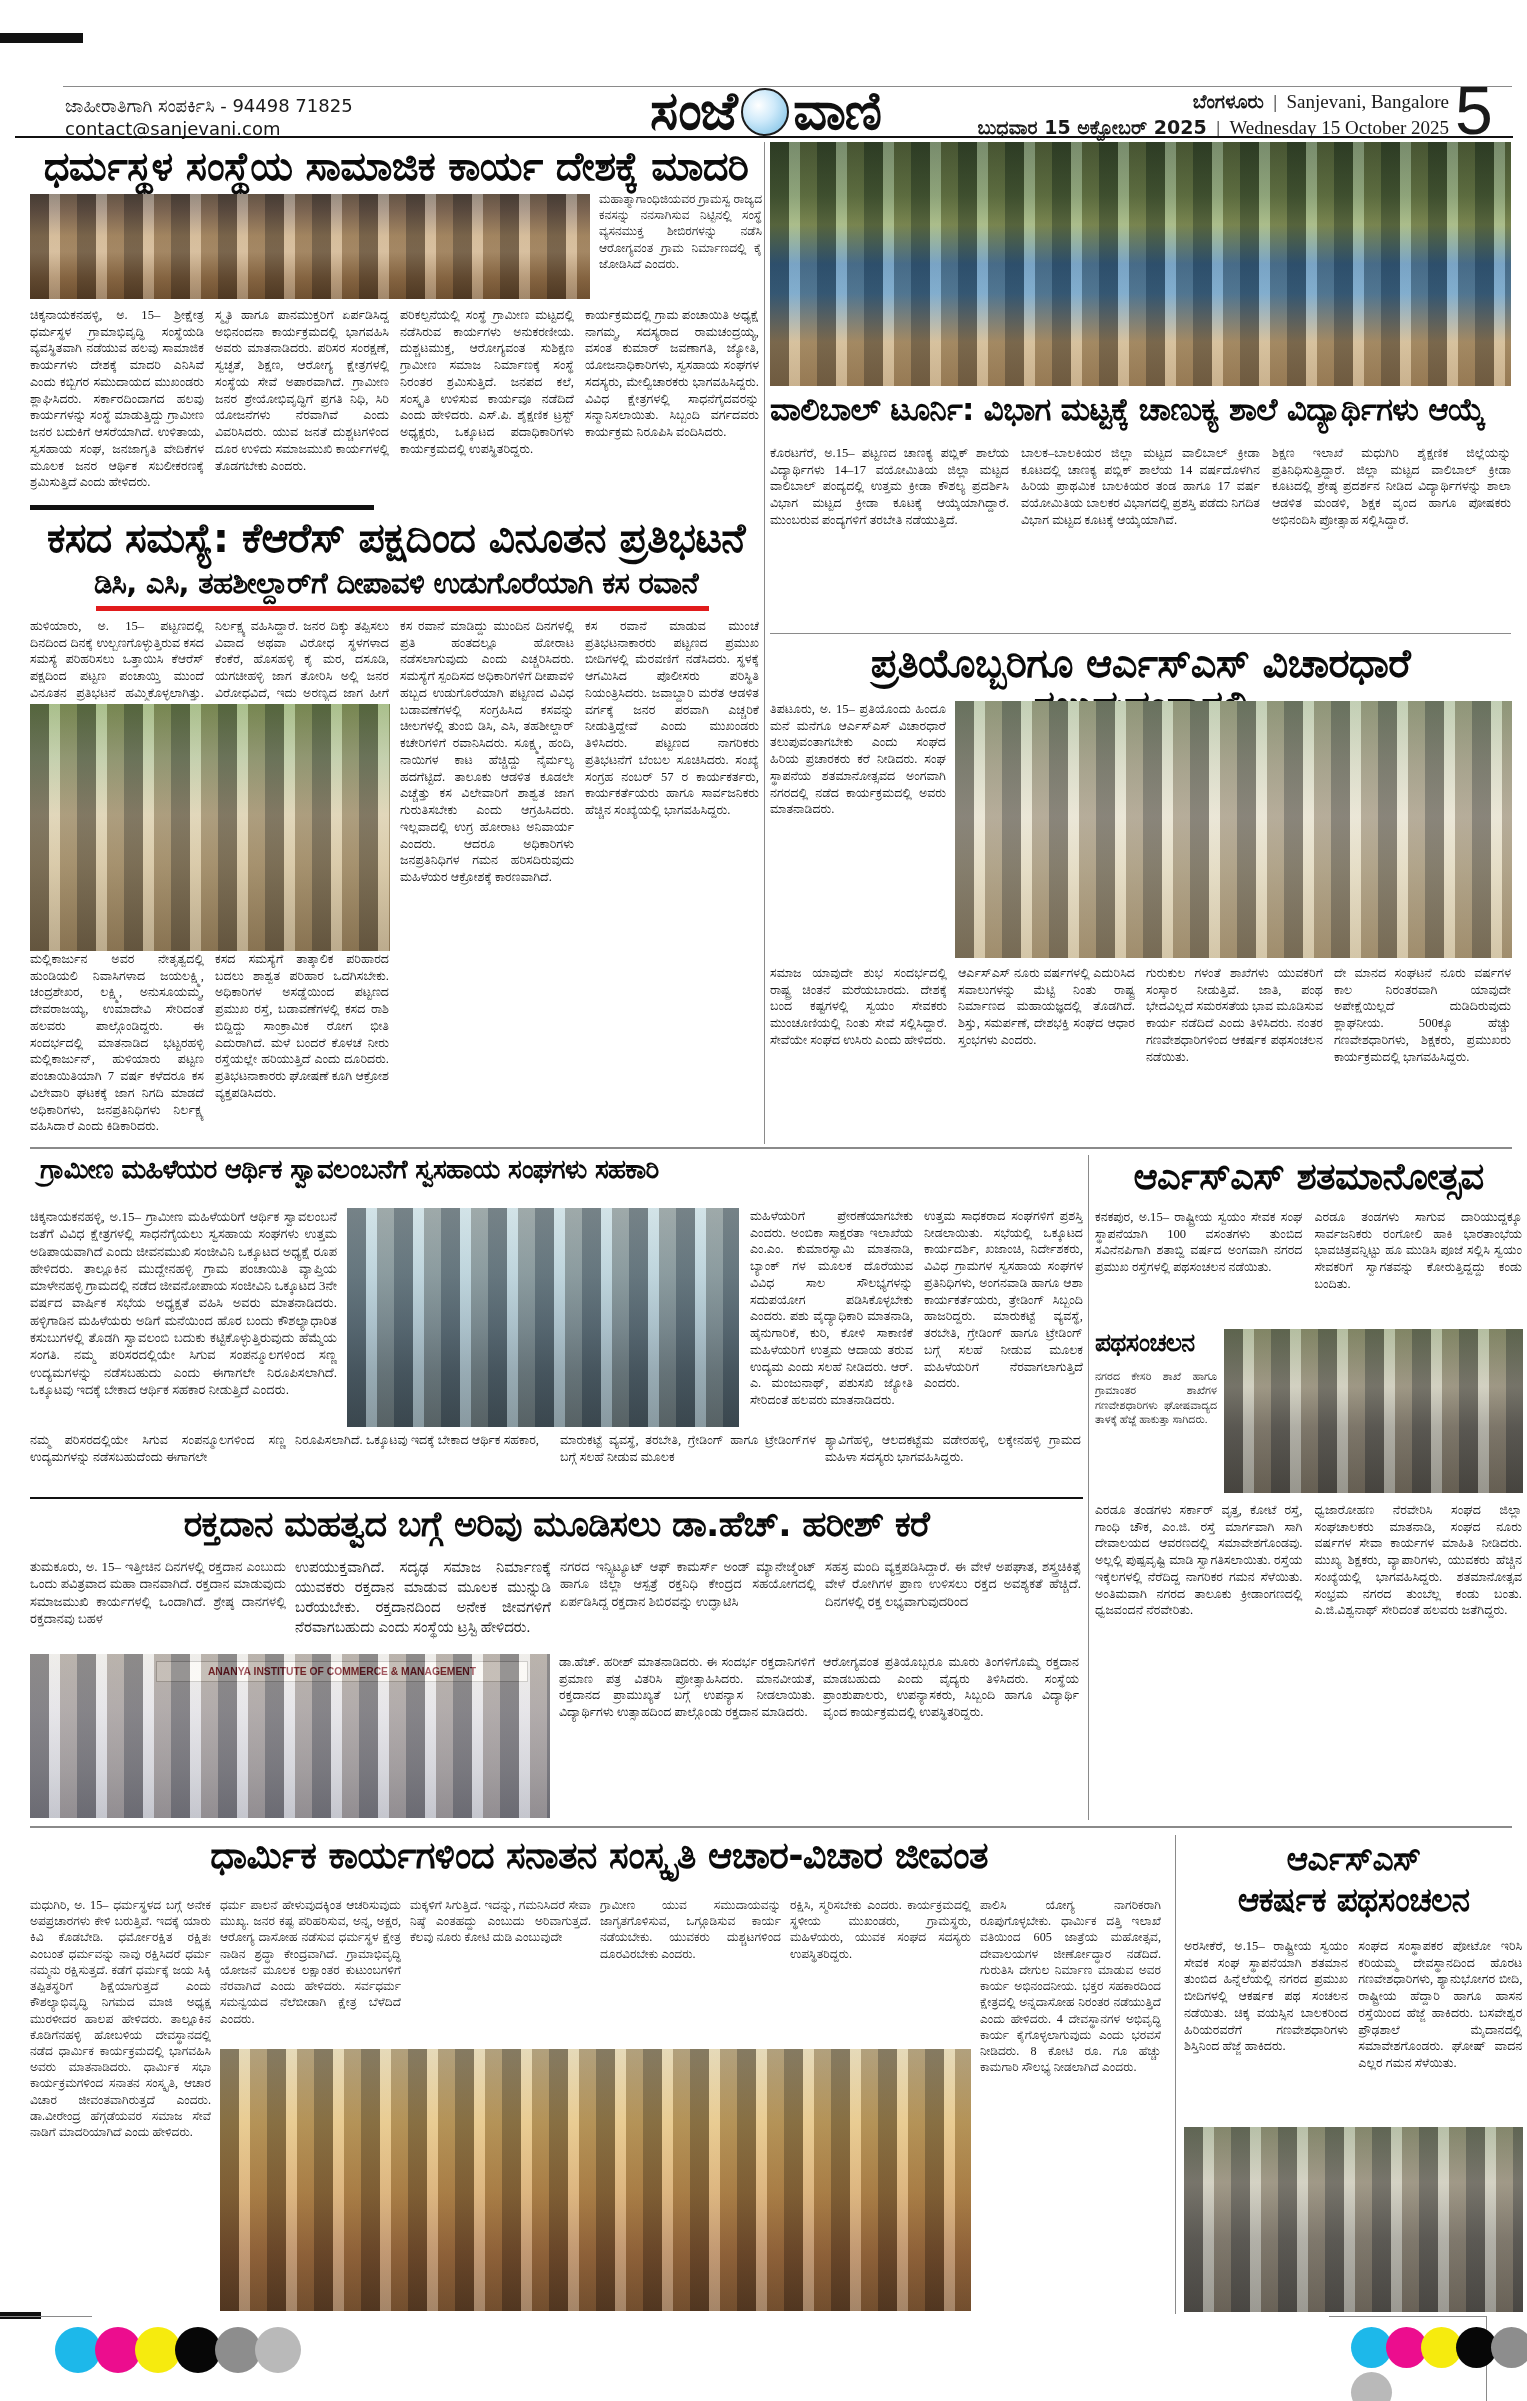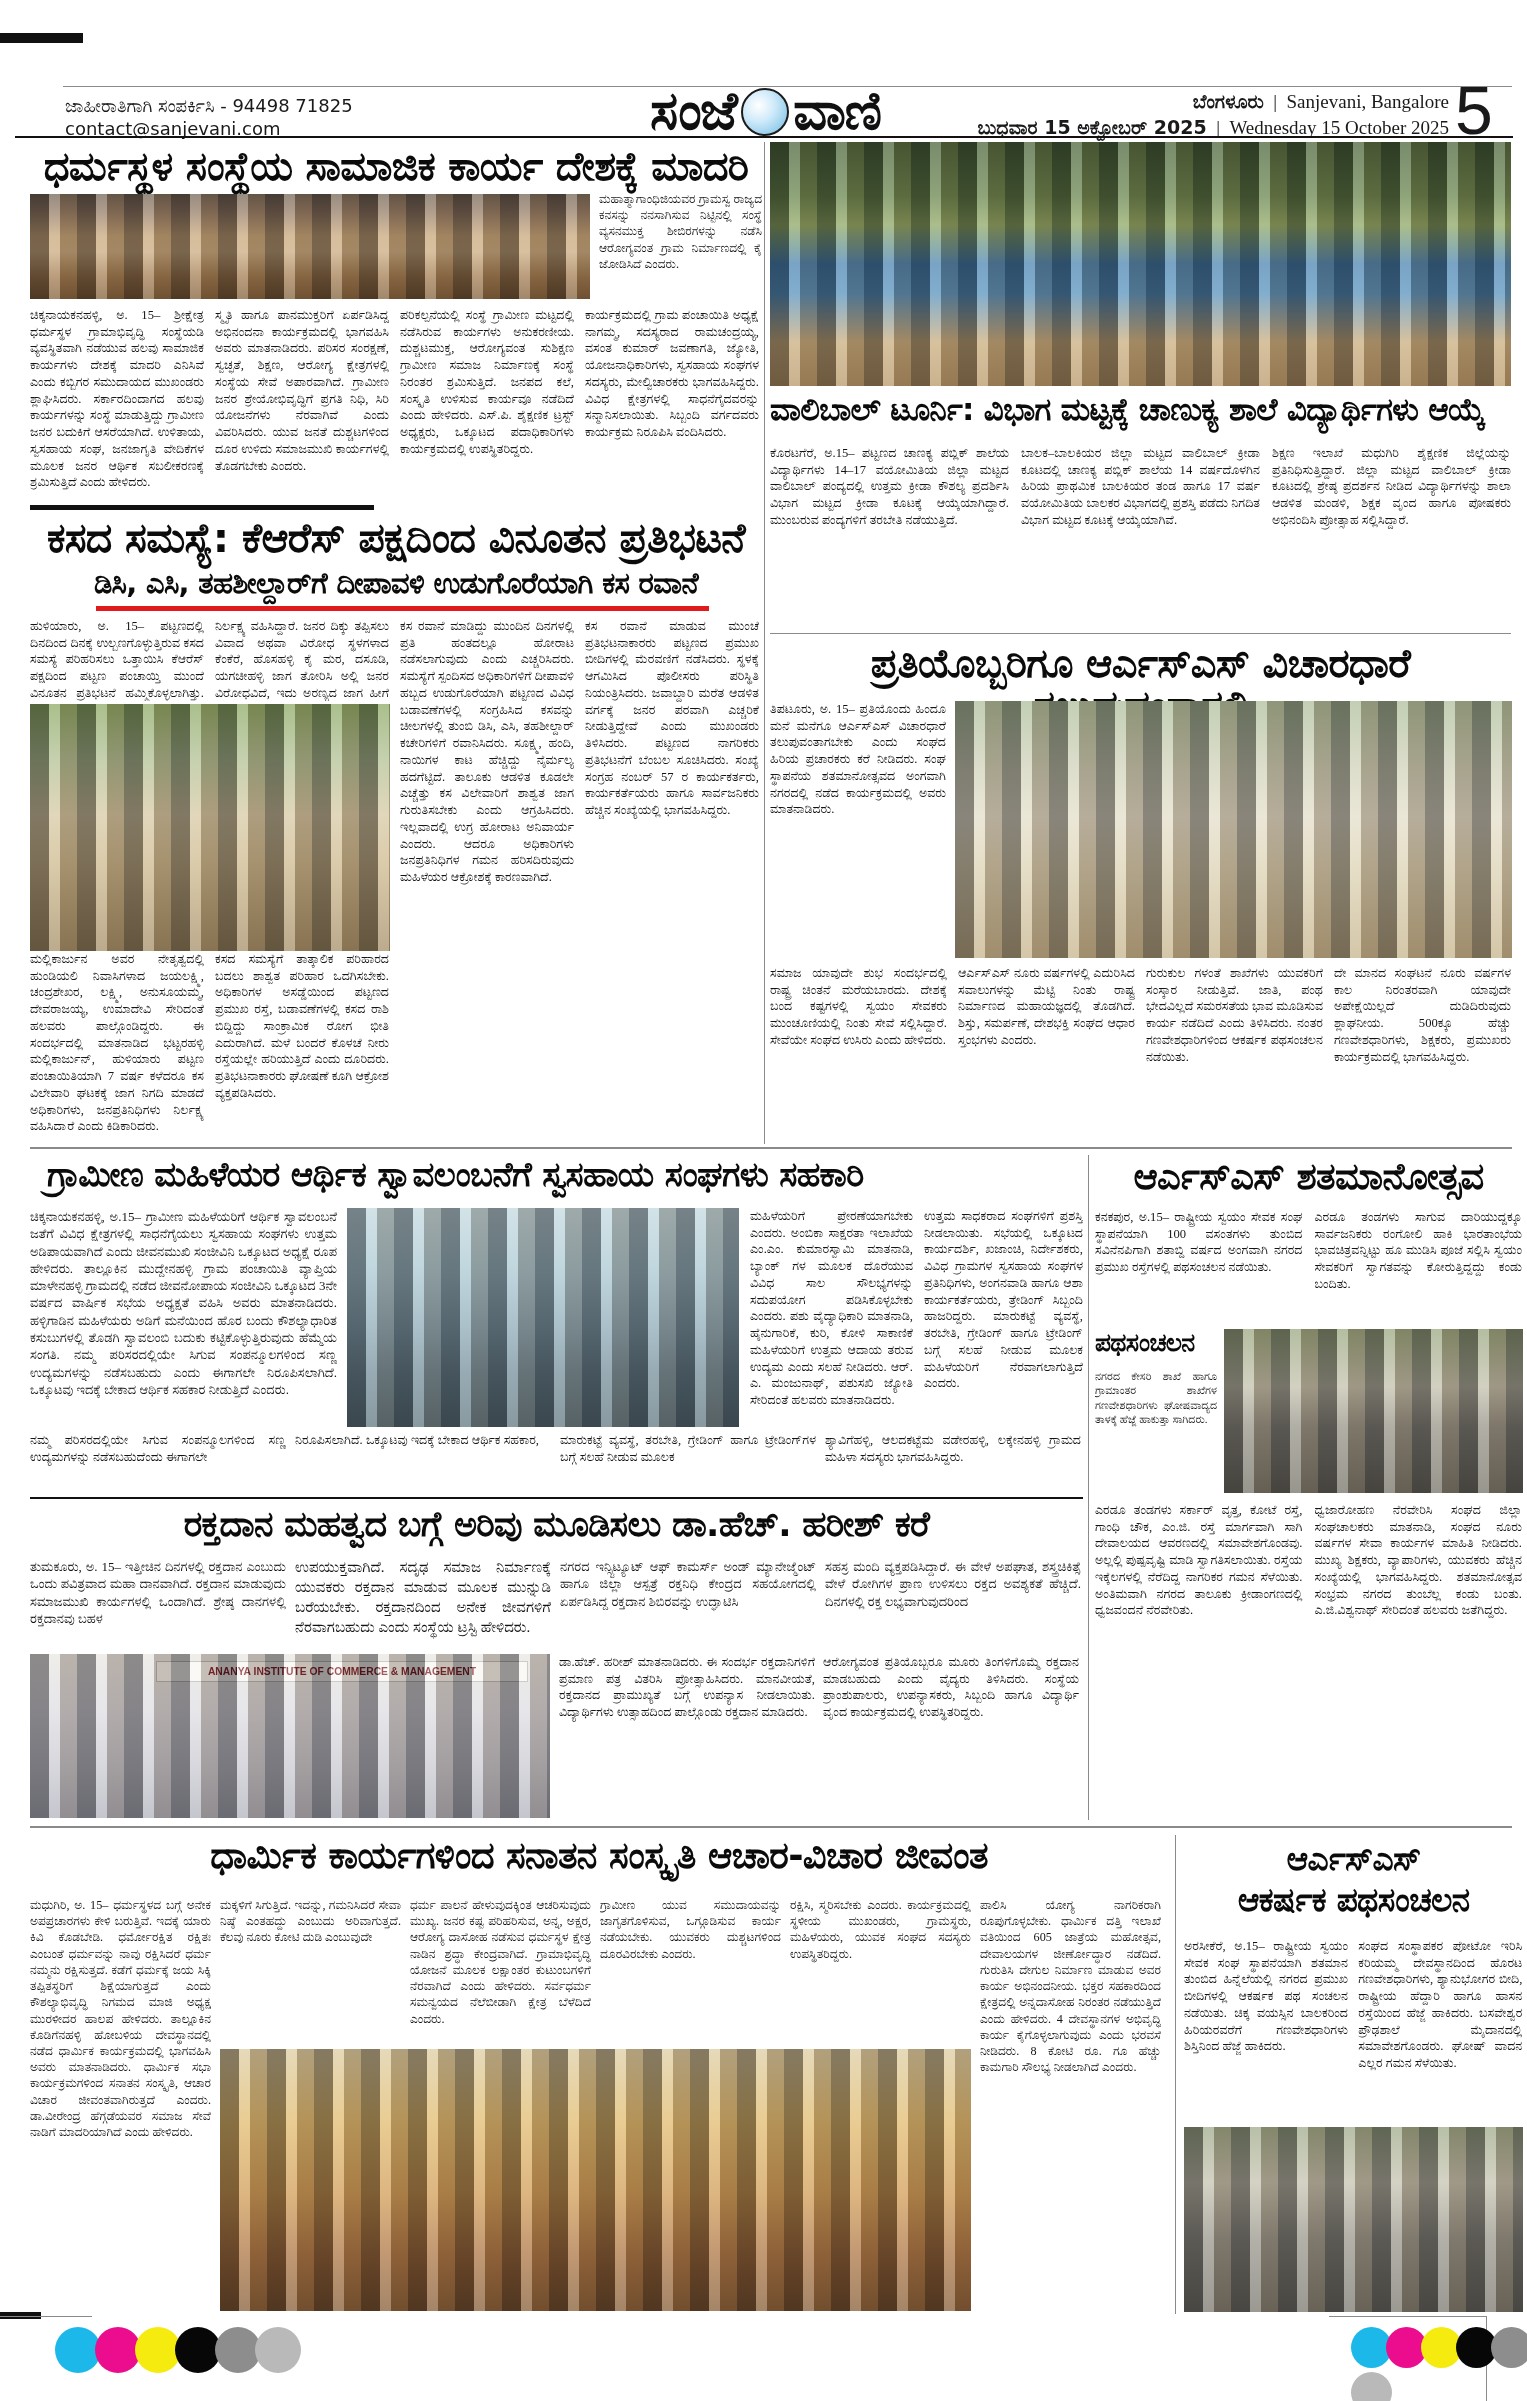--- a/index.html
+++ b/index.html
@@ -115,21 +115,21 @@
   <div class="photo ph-rss-gather crowd" style="left:955px;top:701px;width:557px;height:257px;"></div>
   <div class="abs cols" style="left:770px;top:965px;width:741px;gap:11px;">
     <div class="body-col" style="width:177px;height:169px;">ಸಮಾಜ ಯಾವುದೇ ಶುಭ ಸಂದರ್ಭದಲ್ಲಿ ರಾಷ್ಟ್ರ ಚಿಂತನೆ ಮರೆಯಬಾರದು. ದೇಶಕ್ಕೆ ಬಂದ ಕಷ್ಟಗಳಲ್ಲಿ ಸ್ವಯಂ ಸೇವಕರು ಮುಂಚೂಣಿಯಲ್ಲಿ ನಿಂತು ಸೇವೆ ಸಲ್ಲಿಸಿದ್ದಾರೆ. ಸೇವೆಯೇ ಸಂಘದ ಉಸಿರು ಎಂದು ಹೇಳಿದರು.</div>
     <div class="body-col" style="width:177px;height:169px;">ಆರ್ಎಸ್ಎಸ್ ನೂರು ವರ್ಷಗಳಲ್ಲಿ ಎದುರಿಸಿದ ಸವಾಲುಗಳನ್ನು ಮೆಟ್ಟಿ ನಿಂತು ರಾಷ್ಟ್ರ ನಿರ್ಮಾಣದ ಮಹಾಯಜ್ಞದಲ್ಲಿ ತೊಡಗಿದೆ. ಶಿಸ್ತು, ಸಮರ್ಪಣೆ, ದೇಶಭಕ್ತಿ ಸಂಘದ ಆಧಾರ ಸ್ತಂಭಗಳು ಎಂದರು.</div>
     <div class="body-col" style="width:177px;height:169px;">ಗುರುಕುಲ ಗಳಂತೆ ಶಾಖೆಗಳು ಯುವಕರಿಗೆ ಸಂಸ್ಕಾರ ನೀಡುತ್ತಿವೆ. ಜಾತಿ, ಪಂಥ ಭೇದವಿಲ್ಲದೆ ಸಮರಸತೆಯ ಭಾವ ಮೂಡಿಸುವ ಕಾರ್ಯ ನಡೆದಿದೆ ಎಂದು ತಿಳಿಸಿದರು. ನಂತರ ಗಣವೇಶಧಾರಿಗಳಿಂದ ಆಕರ್ಷಕ ಪಥಸಂಚಲನ ನಡೆಯಿತು.</div>
     <div class="body-col" style="width:177px;height:169px;">ದೇ ಮಾನದ ಸಂಘಟನೆ ನೂರು ವರ್ಷಗಳ ಕಾಲ ನಿರಂತರವಾಗಿ ಯಾವುದೇ ಅಪೇಕ್ಷೆಯಿಲ್ಲದೆ ದುಡಿದಿರುವುದು ಶ್ಲಾಘನೀಯ. 500ಕ್ಕೂ ಹೆಚ್ಚು ಗಣವೇಶಧಾರಿಗಳು, ಶಿಕ್ಷಕರು, ಪ್ರಮುಖರು ಕಾರ್ಯಕ್ರಮದಲ್ಲಿ ಭಾಗವಹಿಸಿದ್ದರು.</div>
   </div>
 
   <div class="abs hairline" style="left:30px;top:1147px;width:1482px;height:1.5px;"></div>
 
-  <div class="abs hl" style="left:47px;top:1156px;width:1053px;font-size:34px;text-align:left;">ಗ್ರಾಮೀಣ ಮಹಿಳೆಯರ ಆರ್ಥಿಕ ಸ್ವಾವಲಂಬನೆಗೆ ಸ್ವಸಹಾಯ ಸಂಘಗಳು ಸಹಕಾರಿ</div>
+  <div class="abs hl" style="left:40px;top:1156px;width:1053px;font-size:26px;text-align:left;">ಗ್ರಾಮೀಣ ಮಹಿಳೆಯರ ಆರ್ಥಿಕ ಸ್ವಾವಲಂಬನೆಗೆ ಸ್ವಸಹಾಯ ಸಂಘಗಳು ಸಹಕಾರಿ</div>
   <div class="abs body-col" style="left:30px;top:1208px;width:307px;height:219px;font-size:13px;">ಚಿಕ್ಕನಾಯಕನಹಳ್ಳಿ, ಅ.15– ಗ್ರಾಮೀಣ ಮಹಿಳೆಯರಿಗೆ ಆರ್ಥಿಕ ಸ್ವಾವಲಂಬನೆ ಜತೆಗೆ ವಿವಿಧ ಕ್ಷೇತ್ರಗಳಲ್ಲಿ ಸಾಧನೆಗೈಯಲು ಸ್ವಸಹಾಯ ಸಂಘಗಳು ಉತ್ತಮ ಅಡಿಪಾಯವಾಗಿದೆ ಎಂದು ಜೀವನಮುಖಿ ಸಂಜೀವಿನಿ ಒಕ್ಕೂಟದ ಅಧ್ಯಕ್ಷೆ ರೂಪ ಹೇಳಿದರು. ತಾಲ್ಲೂಕಿನ ಮುದ್ದೇನಹಳ್ಳಿ ಗ್ರಾಮ ಪಂಚಾಯಿತಿ ವ್ಯಾಪ್ತಿಯ ಮಾಳೇನಹಳ್ಳಿ ಗ್ರಾಮದಲ್ಲಿ ನಡೆದ ಜೀವನೋಪಾಯ ಸಂಜೀವಿನಿ ಒಕ್ಕೂಟದ 3ನೇ ವರ್ಷದ ವಾರ್ಷಿಕ ಸಭೆಯ ಅಧ್ಯಕ್ಷತೆ ವಹಿಸಿ ಅವರು ಮಾತನಾಡಿದರು. ಹಳ್ಳಿಗಾಡಿನ ಮಹಿಳೆಯರು ಅಡಿಗೆ ಮನೆಯಿಂದ ಹೊರ ಬಂದು ಕೌಶಲ್ಯಾಧಾರಿತ ಕಸುಬುಗಳಲ್ಲಿ ತೊಡಗಿ ಸ್ವಾವಲಂಬಿ ಬದುಕು ಕಟ್ಟಿಕೊಳ್ಳುತ್ತಿರುವುದು ಹೆಮ್ಮೆಯ ಸಂಗತಿ. ನಮ್ಮ ಪರಿಸರದಲ್ಲಿಯೇ ಸಿಗುವ ಸಂಪನ್ಮೂಲಗಳಿಂದ ಸಣ್ಣ ಉದ್ಯಮಗಳನ್ನು ನಡೆಸಬಹುದು ಎಂದು ಈಗಾಗಲೇ ನಿರೂಪಿಸಲಾಗಿದೆ. ಒಕ್ಕೂಟವು ಇದಕ್ಕೆ ಬೇಕಾದ ಆರ್ಥಿಕ ಸಹಕಾರ ನೀಡುತ್ತಿದೆ ಎಂದರು.</div>
   <div class="photo ph-women crowd" style="left:347px;top:1208px;width:392px;height:219px;"></div>
   <div class="abs body-col" style="left:750px;top:1208px;width:163px;height:219px;">ಮಹಿಳೆಯರಿಗೆ ಪ್ರೇರಣೆಯಾಗಬೇಕು ಎಂದರು. ಅಂಬಿಕಾ ಸಾಕ್ಷರತಾ ಇಲಾಖೆಯ ಎಂ.ಎಂ. ಕುಮಾರಸ್ವಾಮಿ ಮಾತನಾಡಿ, ಬ್ಯಾಂಕ್ ಗಳ ಮೂಲಕ ದೊರೆಯುವ ವಿವಿಧ ಸಾಲ ಸೌಲಭ್ಯಗಳನ್ನು ಸದುಪಯೋಗ ಪಡಿಸಿಕೊಳ್ಳಬೇಕು ಎಂದರು. ಪಶು ವೈದ್ಯಾಧಿಕಾರಿ ಮಾತನಾಡಿ, ಹೈನುಗಾರಿಕೆ, ಕುರಿ, ಕೋಳಿ ಸಾಕಾಣಿಕೆ ಮಹಿಳೆಯರಿಗೆ ಉತ್ತಮ ಆದಾಯ ತರುವ ಉದ್ಯಮ ಎಂದು ಸಲಹೆ ನೀಡಿದರು. ಆರ್. ಎ. ಮಂಜುನಾಥ್, ಪಶುಸಖಿ ಜ್ಯೋತಿ ಸೇರಿದಂತೆ ಹಲವರು ಮಾತನಾಡಿದರು.</div>
   <div class="abs body-col" style="left:924px;top:1208px;width:159px;height:219px;">ಉತ್ತಮ ಸಾಧಕರಾದ ಸಂಘಗಳಿಗೆ ಪ್ರಶಸ್ತಿ ನೀಡಲಾಯಿತು. ಸಭೆಯಲ್ಲಿ ಒಕ್ಕೂಟದ ಕಾರ್ಯದರ್ಶಿ, ಖಜಾಂಚಿ, ನಿರ್ದೇಶಕರು, ವಿವಿಧ ಗ್ರಾಮಗಳ ಸ್ವಸಹಾಯ ಸಂಘಗಳ ಪ್ರತಿನಿಧಿಗಳು, ಅಂಗನವಾಡಿ ಹಾಗೂ ಆಶಾ ಕಾರ್ಯಕರ್ತೆಯರು, ತ್ರೇಡಿಂಗ್ ಸಿಬ್ಬಂದಿ ಹಾಜರಿದ್ದರು. ಮಾರುಕಟ್ಟೆ ವ್ಯವಸ್ಥೆ, ತರಬೇತಿ, ಗ್ರೇಡಿಂಗ್ ಹಾಗೂ ಟ್ರೇಡಿಂಗ್ ಬಗ್ಗೆ ಸಲಹೆ ನೀಡುವ ಮೂಲಕ ಮಹಿಳೆಯರಿಗೆ ನೆರವಾಗಲಾಗುತ್ತಿದೆ ಎಂದರು.</div>
   <div class="abs cols" style="left:30px;top:1432px;width:1053px;gap:9px;">
     <div class="body-col" style="width:256px;height:56px;">ನಮ್ಮ ಪರಿಸರದಲ್ಲಿಯೇ ಸಿಗುವ ಸಂಪನ್ಮೂಲಗಳಿಂದ ಸಣ್ಣ ಉದ್ಯಮಗಳನ್ನು ನಡೆಸಬಹುದೆಂದು ಈಗಾಗಲೇ</div>
     <div class="body-col" style="width:256px;height:56px;">ನಿರೂಪಿಸಲಾಗಿದೆ. ಒಕ್ಕೂಟವು ಇದಕ್ಕೆ ಬೇಕಾದ ಆರ್ಥಿಕ ಸಹಕಾರ,</div>
     <div class="body-col" style="width:256px;height:56px;">ಮಾರುಕಟ್ಟೆ ವ್ಯವಸ್ಥೆ, ತರಬೇತಿ, ಗ್ರೇಡಿಂಗ್ ಹಾಗೂ ಟ್ರೇಡಿಂಗ್‌ಗಳ ಬಗ್ಗೆ ಸಲಹೆ ನೀಡುವ ಮೂಲಕ</div>
     <div class="body-col" style="width:256px;height:56px;">ಶ್ಯಾವಿಗೆಹಳ್ಳಿ, ಆಲದಕಟ್ಟೆಮ ವಡೇರಹಳ್ಳಿ, ಲಕ್ಕೇನಹಳ್ಳಿ ಗ್ರಾಮದ ಮಹಿಳಾ ಸದಸ್ಯರು ಭಾಗವಹಿಸಿದ್ದರು.</div>
   </div>
@@ -159,22 +159,22 @@
   <div class="photo ph-blood crowd" style="left:30px;top:1654px;width:520px;height:164px;">
     <div class="banner">ANANYA INSTITUTE OF COMMERCE &amp; MANAGEMENT</div>
   </div>
   <div class="abs body-col" style="left:559px;top:1654px;width:256px;height:164px;">ಡಾ.ಹೆಚ್. ಹರೀಶ್ ಮಾತನಾಡಿದರು. ಈ ಸಂದರ್ಭ ರಕ್ತದಾನಿಗಳಿಗೆ ಪ್ರಮಾಣ ಪತ್ರ ವಿತರಿಸಿ ಪ್ರೋತ್ಸಾಹಿಸಿದರು. ಮಾನವೀಯತೆ, ರಕ್ತದಾನದ ಪ್ರಾಮುಖ್ಯತೆ ಬಗ್ಗೆ ಉಪನ್ಯಾಸ ನೀಡಲಾಯಿತು. ವಿದ್ಯಾರ್ಥಿಗಳು ಉತ್ಸಾಹದಿಂದ ಪಾಲ್ಗೊಂಡು ರಕ್ತದಾನ ಮಾಡಿದರು.</div>
   <div class="abs body-col" style="left:823px;top:1654px;width:256px;height:164px;">ಆರೋಗ್ಯವಂತ ಪ್ರತಿಯೊಬ್ಬರೂ ಮೂರು ತಿಂಗಳಿಗೊಮ್ಮೆ ರಕ್ತದಾನ ಮಾಡಬಹುದು ಎಂದು ವೈದ್ಯರು ತಿಳಿಸಿದರು. ಸಂಸ್ಥೆಯ ಪ್ರಾಂಶುಪಾಲರು, ಉಪನ್ಯಾಸಕರು, ಸಿಬ್ಬಂದಿ ಹಾಗೂ ವಿದ್ಯಾರ್ಥಿ ವೃಂದ ಕಾರ್ಯಕ್ರಮದಲ್ಲಿ ಉಪಸ್ಥಿತರಿದ್ದರು.</div>
 
   <div class="abs hairline" style="left:30px;top:1826px;width:1482px;height:1.5px;"></div>
   <div class="abs hl" style="left:30px;top:1836px;width:1138px;font-size:37px;">ಧಾರ್ಮಿಕ ಕಾರ್ಯಗಳಿಂದ ಸನಾತನ ಸಂಸ್ಕೃತಿ ಆಚಾರ-ವಿಚಾರ ಜೀವಂತ</div>
   <div class="abs cols" style="left:30px;top:1897px;width:1131px;gap:9px;">
     <div class="body-col" style="width:181px;height:414px;font-size:12.2px;">ಮಧುಗಿರಿ, ಅ. 15– ಧರ್ಮಸ್ಥಳದ ಬಗ್ಗೆ ಅನೇಕ ಅಪಪ್ರಚಾರಗಳು ಕೇಳಿ ಬರುತ್ತಿವೆ. ಇದಕ್ಕೆ ಯಾರು ಕಿವಿ ಕೊಡಬೇಡಿ. ಧರ್ಮೋರಕ್ಷಿತ ರಕ್ಷಿತಃ ಎಂಬಂತೆ ಧರ್ಮವನ್ನು ನಾವು ರಕ್ಷಿಸಿದರೆ ಧರ್ಮ ನಮ್ಮನು ರಕ್ಷಿಸುತ್ತದೆ. ಕಡೆಗೆ ಧರ್ಮಕ್ಕೆ ಜಯ ಸಿಕ್ಕಿ ತಪ್ಪಿತಸ್ಥರಿಗೆ ಶಿಕ್ಷೆಯಾಗುತ್ತದೆ ಎಂದು ಕೌಶಲ್ಯಾಭಿವೃದ್ಧಿ ನಿಗಮದ ಮಾಜಿ ಅಧ್ಯಕ್ಷ ಮುರಳೀದರ ಹಾಲಪ ಹೇಳಿದರು. ತಾಲ್ಲೂಕಿನ ಕೊಡಿಗೆನಹಳ್ಳಿ ಹೋಬಳಿಯ ದೇವಸ್ಥಾನದಲ್ಲಿ ನಡೆದ ಧಾರ್ಮಿಕ ಕಾರ್ಯಕ್ರಮದಲ್ಲಿ ಭಾಗವಹಿಸಿ ಅವರು ಮಾತನಾಡಿದರು. ಧಾರ್ಮಿಕ ಸಭಾ ಕಾರ್ಯಕ್ರಮಗಳಿಂದ ಸನಾತನ ಸಂಸ್ಕೃತಿ, ಆಚಾರ ವಿಚಾರ ಜೀವಂತವಾಗಿರುತ್ತದೆ ಎಂದರು. ಡಾ.ವೀರೇಂದ್ರ ಹೆಗ್ಗಡೆಯವರ ಸಮಾಜ ಸೇವೆ ನಾಡಿಗೆ ಮಾದರಿಯಾಗಿದೆ ಎಂದು ಹೇಳಿದರು.</div>
+    <div class="body-col" style="width:181px;height:148px;font-size:12.2px;">ಧರ್ಮ ಪಾಲನೆ ಹೇಳುವುದಕ್ಕಿಂತ ಆಚರಿಸುವುದು ಮುಖ್ಯ. ಜನರ ಕಷ್ಟ ಪರಿಹರಿಸುವ, ಅನ್ನ, ಅಕ್ಷರ, ಆರೋಗ್ಯ ದಾಸೋಹ ನಡೆಸುವ ಧರ್ಮಸ್ಥಳ ಕ್ಷೇತ್ರ ನಾಡಿನ ಶ್ರದ್ಧಾ ಕೇಂದ್ರವಾಗಿದೆ. ಗ್ರಾಮಾಭಿವೃದ್ಧಿ ಯೋಜನೆ ಮೂಲಕ ಲಕ್ಷಾಂತರ ಕುಟುಂಬಗಳಿಗೆ ನೆರವಾಗಿದೆ ಎಂದು ಹೇಳಿದರು. ಸರ್ವಧರ್ಮ ಸಮನ್ವಯದ ನೆಲೆಬೀಡಾಗಿ ಕ್ಷೇತ್ರ ಬೆಳೆದಿದೆ ಎಂದರು.</div>
     <div class="body-col" style="width:181px;height:148px;font-size:12.2px;">ಮಕ್ಕಳಿಗೆ ಸಿಗುತ್ತಿದೆ. ಇದನ್ನು, ಗಮನಿಸಿದರೆ ಸೇವಾ ನಿಷ್ಠೆ ಎಂತಹದ್ದು ಎಂಬುದು ಅರಿವಾಗುತ್ತದೆ. ಕೆಲವು ನೂರು ಕೋಟಿ ದುಡಿ ಎಂಬುವುದೇ</div>
-    <div class="body-col" style="width:181px;height:148px;font-size:12.2px;">ಧರ್ಮ ಪಾಲನೆ ಹೇಳುವುದಕ್ಕಿಂತ ಆಚರಿಸುವುದು ಮುಖ್ಯ. ಜನರ ಕಷ್ಟ ಪರಿಹರಿಸುವ, ಅನ್ನ, ಅಕ್ಷರ, ಆರೋಗ್ಯ ದಾಸೋಹ ನಡೆಸುವ ಧರ್ಮಸ್ಥಳ ಕ್ಷೇತ್ರ ನಾಡಿನ ಶ್ರದ್ಧಾ ಕೇಂದ್ರವಾಗಿದೆ. ಗ್ರಾಮಾಭಿವೃದ್ಧಿ ಯೋಜನೆ ಮೂಲಕ ಲಕ್ಷಾಂತರ ಕುಟುಂಬಗಳಿಗೆ ನೆರವಾಗಿದೆ ಎಂದು ಹೇಳಿದರು. ಸರ್ವಧರ್ಮ ಸಮನ್ವಯದ ನೆಲೆಬೀಡಾಗಿ ಕ್ಷೇತ್ರ ಬೆಳೆದಿದೆ ಎಂದರು.</div>
     <div class="body-col" style="width:181px;height:148px;font-size:12.2px;">ಗ್ರಾಮೀಣ ಯುವ ಸಮುದಾಯವನ್ನು ಜಾಗೃತಗೊಳಿಸುವ, ಒಗ್ಗೂಡಿಸುವ ಕಾರ್ಯ ನಡೆಯಬೇಕು. ಯುವಕರು ದುಶ್ಚಟಗಳಿಂದ ದೂರವಿರಬೇಕು ಎಂದರು.</div>
     <div class="body-col" style="width:181px;height:148px;font-size:12.2px;">ರಕ್ಷಿಸಿ, ಸ್ಮರಿಸಬೇಕು ಎಂದರು. ಕಾರ್ಯಕ್ರಮದಲ್ಲಿ ಸ್ಥಳೀಯ ಮುಖಂಡರು, ಗ್ರಾಮಸ್ಥರು, ಮಹಿಳೆಯರು, ಯುವಕ ಸಂಘದ ಸದಸ್ಯರು ಉಪಸ್ಥಿತರಿದ್ದರು.</div>
     <div class="body-col" style="width:181px;height:414px;font-size:12.2px;">ಪಾಲಿಸಿ ಯೋಗ್ಯ ನಾಗರಿಕರಾಗಿ ರೂಪುಗೊಳ್ಳಬೇಕು. ಧಾರ್ಮಿಕ ದತ್ತಿ ಇಲಾಖೆ ವತಿಯಿಂದ 605 ಜಾತ್ರೆಯ ಮಹೋತ್ಸವ, ದೇವಾಲಯಗಳ ಜೀರ್ಣೋದ್ಧಾರ ನಡೆದಿದೆ. ಗುರುತಿಸಿ ದೇಗುಲ ನಿರ್ಮಾಣ ಮಾಡುವ ಅವರ ಕಾರ್ಯ ಅಭಿನಂದನೀಯ. ಭಕ್ತರ ಸಹಕಾರದಿಂದ ಕ್ಷೇತ್ರದಲ್ಲಿ ಅನ್ನದಾಸೋಹ ನಿರಂತರ ನಡೆಯುತ್ತಿದೆ ಎಂದು ಹೇಳಿದರು. 4 ದೇವಸ್ಥಾನಗಳ ಅಭಿವೃದ್ಧಿ ಕಾರ್ಯ ಕೈಗೊಳ್ಳಲಾಗುವುದು ಎಂದು ಭರವಸೆ ನೀಡಿದರು. 8 ಕೋಟಿ ರೂ. ಗೂ ಹೆಚ್ಚು ಕಾಮಗಾರಿ ಸೌಲಭ್ಯ ನೀಡಲಾಗಿದೆ ಎಂದರು.</div>
   </div>
   <div class="photo ph-felicit crowd" style="left:220px;top:2049px;width:751px;height:262px;"></div>
 
   <div class="abs hairline" style="left:1175px;top:1835px;width:0.7px;height:479px;"></div>
   <div class="abs hl" style="left:1184px;top:1842px;width:339px;font-size:33px;">ಆರ್ಎಸ್ಎಸ್</div>
   <div class="abs hl" style="left:1184px;top:1883px;width:339px;font-size:33px;">ಆಕರ್ಷಕ ಪಥಸಂಚಲನ</div>
   <div class="abs cols" style="left:1184px;top:1938px;width:339px;gap:10.3px;">

